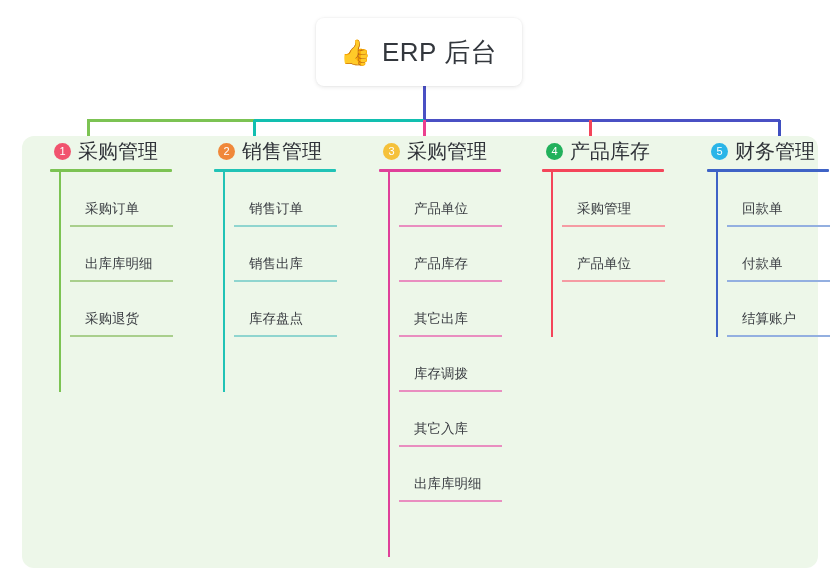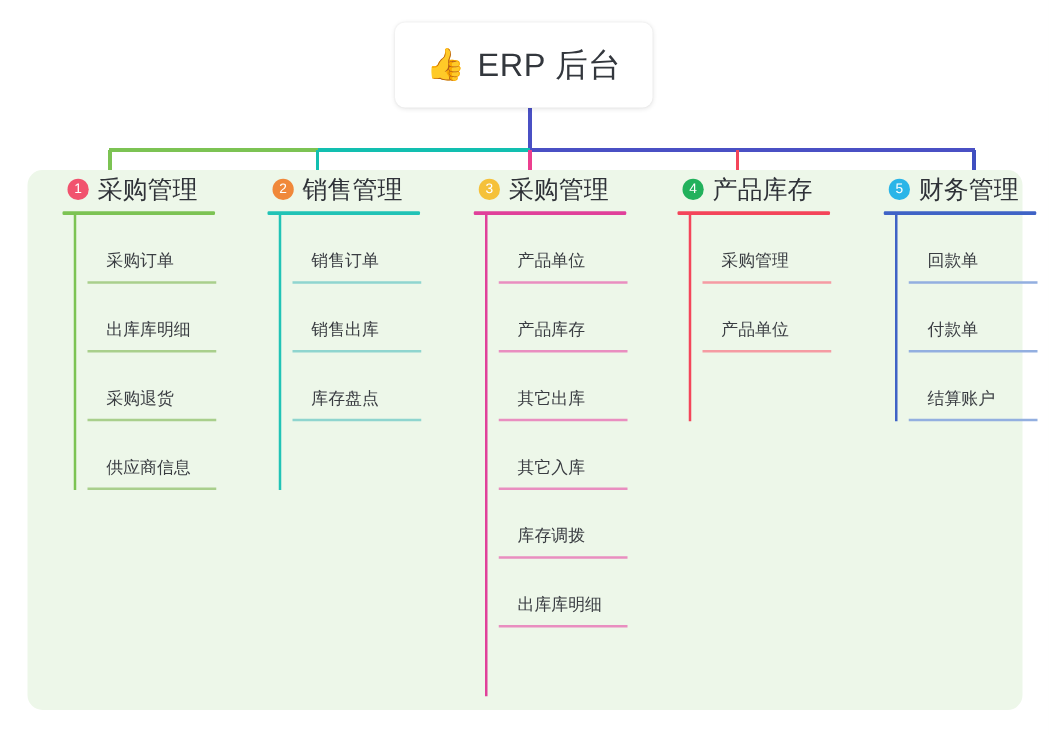--- a/index.html
+++ b/index.html
@@ -176,24 +176,20 @@
             <div class="leaf-underline" style="background: rgb(169, 207, 140);"></div>
           </div>
           <div class="leaf">
             <span class="leaf-label">出库库明细</span>
             <div class="leaf-underline" style="background: rgb(169, 207, 140);"></div>
           </div>
           <div class="leaf">
             <span class="leaf-label">采购退货</span>
             <div class="leaf-underline" style="background: rgb(169, 207, 140);"></div>
           </div>
-          <div class="leaf">
-            <span class="leaf-label">供应商信息</span>
-            <div class="leaf-underline" style="background: rgb(169, 207, 140);"></div>
-          </div>
         </div>
       </div>
       <div class="column" style="left: 192px;">
         <div class="col-header">
           <span class="badge" style="background: rgb(240, 136, 58);">2</span>
           <span class="col-title">销售管理</span>
         </div>
         <div class="col-rule" style="background: rgb(33, 195, 182); width: 122px;"></div>
         <div class="col-body">
           <div class="spine" style="background: rgb(33, 195, 182); height: 220px;"></div>
@@ -225,25 +221,25 @@
           </div>
           <div class="leaf">
             <span class="leaf-label">产品库存</span>
             <div class="leaf-underline" style="background: rgb(233, 142, 192);"></div>
           </div>
           <div class="leaf">
             <span class="leaf-label">其它出库</span>
             <div class="leaf-underline" style="background: rgb(233, 142, 192);"></div>
           </div>
           <div class="leaf">
+            <span class="leaf-label">库存调拨</span>
+            <div class="leaf-underline" style="background: rgb(233, 142, 192);"></div>
+          </div>
+          <div class="leaf">
             <span class="leaf-label">其它入库</span>
-            <div class="leaf-underline" style="background: rgb(233, 142, 192);"></div>
-          </div>
-          <div class="leaf">
-            <span class="leaf-label">库存调拨</span>
             <div class="leaf-underline" style="background: rgb(233, 142, 192);"></div>
           </div>
           <div class="leaf">
             <span class="leaf-label">出库库明细</span>
             <div class="leaf-underline" style="background: rgb(233, 142, 192);"></div>
           </div>
         </div>
       </div>
       <div class="column" style="left: 520px;">
         <div class="col-header">

